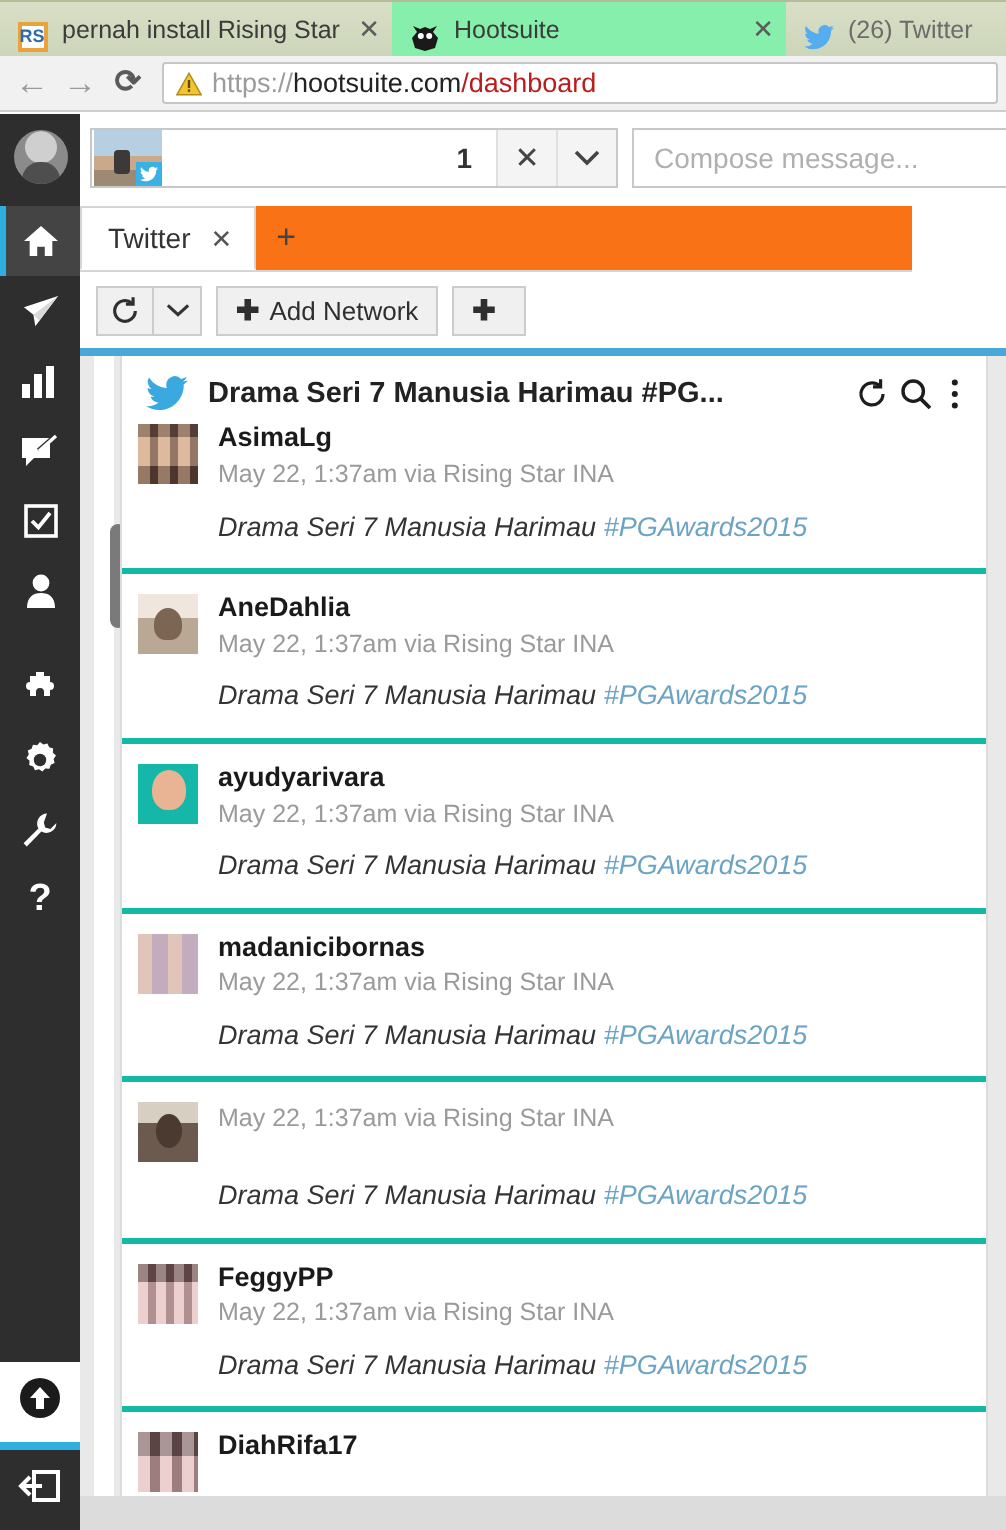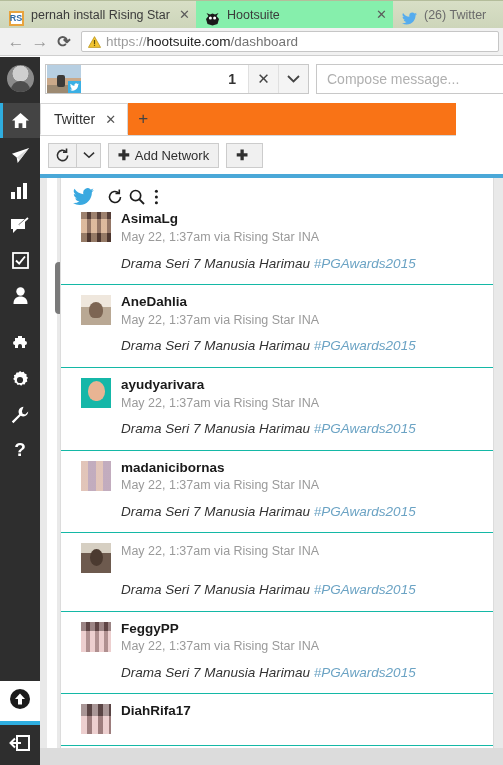--- a/index.html
+++ b/index.html
@@ -59,21 +59,21 @@
     background:#ffffff; border:1px solid #c6c6c6; border-radius:2px;
     display:flex; align-items:center; padding:0 6px;
     font-size:13.5px;
   }
   .lock-warn {
     width:13px;height:12px;margin-right:5px;flex:0 0 13px;
     display:flex;align-items:center;justify-content:center;
   }
   .url-scheme { color:#9b9b9b; }
   .url-host { color:#222; }
-  .url-path { color:#737373; }
+  .url-path { color:#b91c1c; }
 
   
   .app {
     position:absolute; left:0; top:57px; width:503px; height:708px;
     background:#ffffff;
   }
 
   
   .hs-topbar {
     position:absolute; left:0; top:0; width:503px; height:46px;
@@ -227,22 +227,22 @@
     white-space:nowrap; overflow:hidden;
   }
   .sh-act {
     flex:0 0 auto; width:22px; height:26px;
     display:flex; align-items:center; justify-content:center;
     color:#1d1d1d; font-size:15px;
   }
   .sh-act.kebab { width:16px; font-size:14px; letter-spacing:0; }
 
   .tweet {
-    padding:9px 12px 11px 20px;
-    border-bottom:1px solid #14b8a6;
+    padding:9px 12px 11px 8px;
+    border-bottom:3px solid #14b8a6;
     background:#ffffff;
   }
   .tweet-head { display:flex; }
   .tw-avatar {
     width:30px; height:30px; flex:0 0 30px; margin-right:10px; margin-top:1px;
     background:#ccc; overflow:hidden; position:relative;
   }
   .tw-meta { flex:1 1 auto; min-width:0; }
   .tw-name { font-size:13.5px; font-weight:bold; color:#1a1a1a; line-height:1.25;}
   .tw-time { font-size:12.5px; color:#9a9a9a; line-height:1.5; }
@@ -497,20 +497,21 @@
       <div class="stream-scrollbar-thumb"></div>
     </div>
 
     <div class="stream">
       <div class="stream-header">
         <span class="sh-icon">
           <svg width="21" height="17" viewBox="0 0 16 13">
               <path d="M16 1.6c-.6.3-1.2.4-1.9.5.7-.4 1.2-1 1.4-1.8-.6.4-1.3.7-2.1.8A3.3 3.3 0 0 0 7.8 4c0 .3 0 .5.1.7A9.3 9.3 0 0 1 1.1.6 3.3 3.3 0 0 0 2.1 5c-.5 0-1-.2-1.5-.4 0 1.6 1.1 2.9 2.6 3.2-.3.1-.6.1-.9.1-.2 0-.4 0-.6-.1.4 1.3 1.6 2.3 3.1 2.3A6.6 6.6 0 0 1 0 11.5a9.3 9.3 0 0 0 5 1.5c6 0 9.4-5 9.4-9.4v-.4c.6-.5 1.2-1 1.6-1.6z" fill="#3aa9e0"></path>
             </svg>
         </span>
+        <span class="sh-title">Drama Seri 7 Manusia Harimau #PG...</span>
         <span class="sh-act">
           <svg width="16" height="16" viewBox="0 0 16 16">
               <path d="M13.5 8 a5.5 5.5 0 1 1 -1.8 -4.1" stroke="#1d1d1d" stroke-width="1.6" fill="none"></path>
               <path d="M12.3 0.6 V4.4 H8.5" stroke="#1d1d1d" stroke-width="1.6" fill="none"></path>
             </svg>
         </span>
         <span class="sh-act">
           <svg width="16" height="16" viewBox="0 0 16 16">
               <circle cx="6.6" cy="6.6" r="5.1" stroke="#1d1d1d" stroke-width="1.7" fill="none"></circle>
               <path d="M10.4 10.4 L15 15" stroke="#1d1d1d" stroke-width="1.9"></path>

